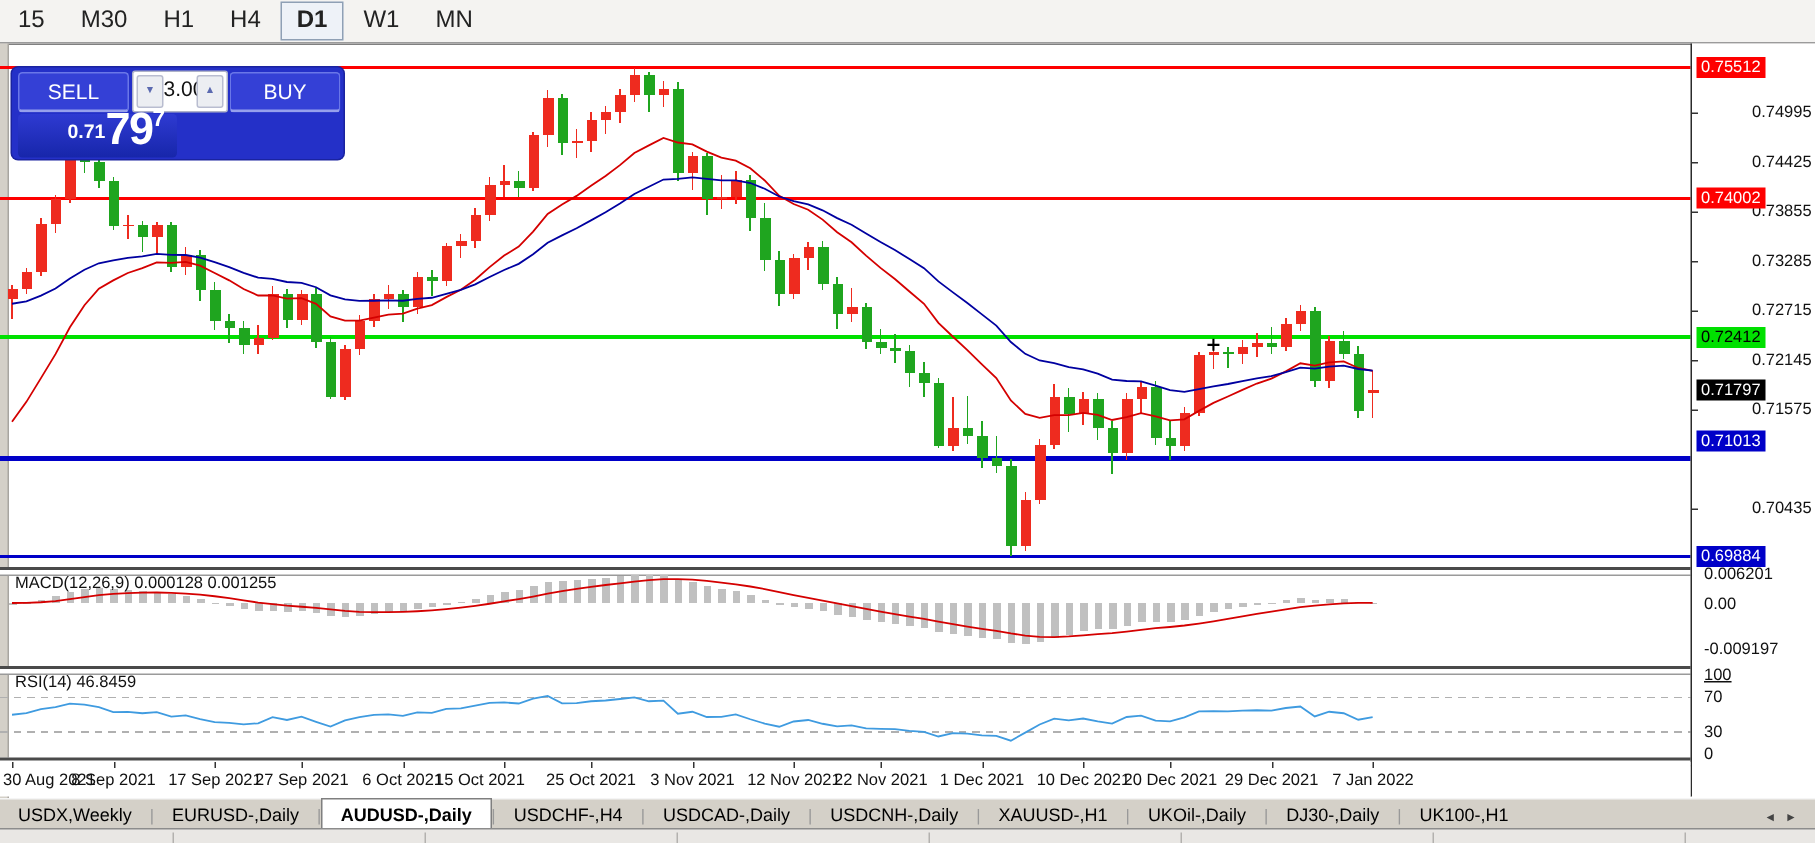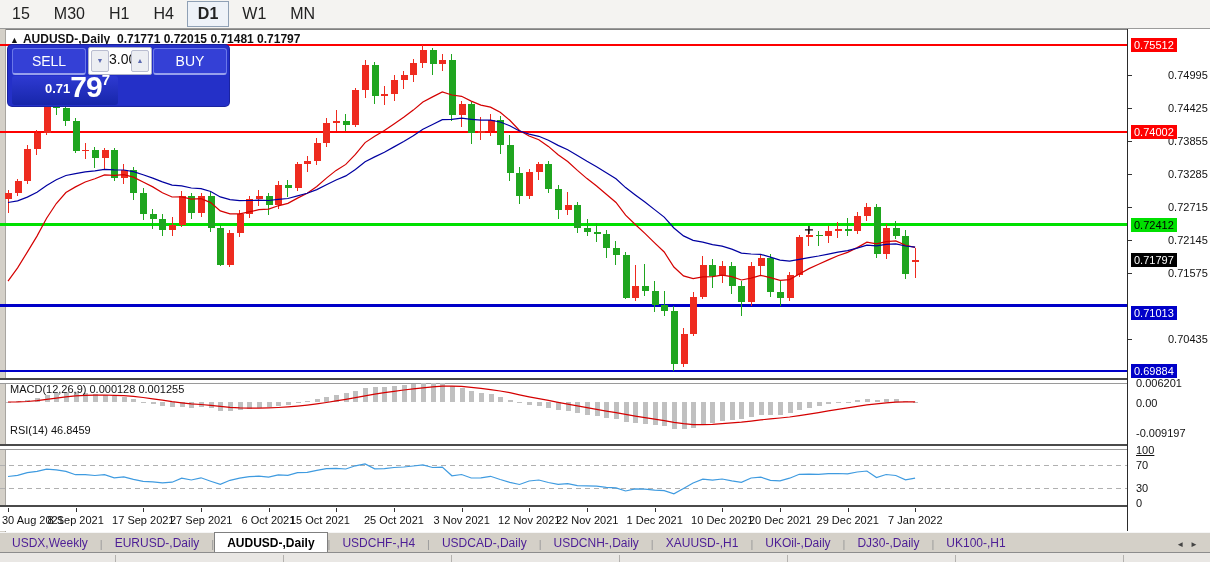--- a/index.html
+++ b/index.html
@@ -53,21 +53,21 @@
   .tp-price{position:absolute;top:31px;height:29px;width:106px;background:linear-gradient(#2e3ad2,#1726aa);
     border-radius:3px;color:#fff;white-space:nowrap;}
   #sell-price{left:4px;} #buy-price{left:112px;}
   .tp-small{font-size:13px;font-weight:bold;vertical-align:baseline;position:relative;top:-4px;}
   .tp-big{font-size:30px;font-weight:bold;letter-spacing:-1px;}
   .tp-sup{font-size:15px;font-weight:bold;vertical-align:top;position:relative;top:1px;}
   .tp-price .inner{position:absolute;right:8px;bottom:1px;}
   
   #tabbar{position:absolute;left:0;top:532px;width:1210px;height:20px;background:#d4d0c8;
     border-top:1px solid #f5f5f5;display:flex;align-items:flex-end;}
-  .tab{font-size:12px;color:#4c1d95;padding:2px 12px 3px 12px;cursor:pointer;white-space:nowrap;}
+  .tab{font-size:12px;color:#000000;padding:2px 12px 3px 12px;cursor:pointer;white-space:nowrap;}
   .tab.active{background:#fff;border:1px solid #7f7f7f;border-bottom:none;font-weight:bold;color:#000;
     padding-top:3px;}
   .tabsep{color:#999;font-size:11px;padding-bottom:3px;}
   .tab-arrows{position:absolute;right:6px;bottom:4px;font-size:8px;color:#444;letter-spacing:6px;cursor:pointer;}
   
   #bottomstrip{position:absolute;left:0;top:552px;width:1210px;height:10px;background:#e9e7e4;
     border-top:1px solid #8c8c8c;}
   .strip-tick{position:absolute;top:2px;width:1px;height:7px;background:#b3b1ae;}
 </style>
 </head>
@@ -388,24 +388,23 @@
       <path d="M8.0 21.0 L17.6 20.9 L27.3 20.5 L37.0 19.7 L46.6 18.4 L56.3 17.1 L65.9 15.8 L75.5 14.9 L85.2 14.4 L94.9 14.1 L104.5 14.0 L114.2 14.3 L123.8 14.7 L133.4 15.4 L143.1 16.5 L152.8 17.8 L162.4 19.2 L172.1 20.7 L181.7 21.8 L191.3 22.8 L201.0 23.5 L210.7 24.3 L220.3 25.3 L230.0 26.3 L239.6 26.9 L249.3 27.1 L258.9 27.1 L268.6 26.9 L278.2 26.5 L287.9 25.9 L297.5 25.1 L307.2 24.1 L316.8 22.9 L326.4 21.5 L336.1 19.9 L345.8 18.4 L355.4 16.7 L365.1 14.8 L374.7 13.1 L384.4 11.6 L394.0 10.3 L403.7 9.0 L413.3 7.9 L422.9 6.8 L432.6 5.8 L442.3 5.1 L451.9 5.1 L461.6 5.4 L471.2 6.3 L480.9 7.4 L490.5 8.6 L500.2 10.0 L509.8 11.7 L519.5 13.8 L529.1 15.8 L538.8 17.6 L548.4 19.4 L558.1 21.3 L567.7 23.1 L577.4 24.9 L587.0 26.7 L596.6 28.4 L606.3 30.1 L616.0 31.6 L625.6 33.4 L635.3 35.1 L644.9 36.7 L654.6 38.2 L664.2 39.6 L673.9 41.3 L683.5 42.7 L693.1 43.6 L702.8 43.7 L712.5 43.3 L722.1 42.6 L731.8 41.8 L741.4 41.1 L751.1 40.1 L760.7 38.9 L770.4 37.8 L780.0 37.0 L789.6 36.0 L799.3 34.7 L809.0 33.2 L818.6 31.6 L828.3 29.9 L837.9 28.3 L847.6 26.8 L857.2 25.3 L866.9 23.8 L876.5 22.8 L886.1 21.9 L895.8 21.2 L905.5 20.9 L915.1 20.9" fill="none" stroke="#d40000" stroke-width="1.2"></path>
     </svg>
   <div class="panel-sep" style="top:444px"></div>
   <svg id="svg-rsi" width="1127" height="59">
       <line x1="0" y1="18" x2="1127" y2="18" stroke="#b0b0b0" stroke-width="1" stroke-dasharray="5,4" shape-rendering="crispEdges"></line>
       <line x1="0" y1="41" x2="1127" y2="41" stroke="#b0b0b0" stroke-width="1" stroke-dasharray="5,4" shape-rendering="crispEdges"></line>
       <path d="M8.0 29.5 L17.6 28.4 L27.3 25.7 L37.0 24.4 L46.6 22.1 L56.3 22.8 L65.9 24.4 L75.5 27.7 L85.2 27.6 L94.9 28.5 L104.5 27.7 L114.2 30.8 L123.8 29.9 L133.4 32.4 L143.1 34.4 L152.8 34.9 L162.4 35.9 L172.1 35.2 L181.7 31.1 L191.3 33.0 L201.0 30.8 L210.7 34.2 L220.3 37.4 L230.0 33.3 L239.6 31.1 L249.3 29.6 L258.9 29.2 L268.6 30.2 L278.2 27.9 L287.9 28.3 L297.5 25.6 L307.2 25.3 L316.8 23.4 L326.4 21.6 L336.1 21.3 L345.8 22.0 L355.4 18.8 L365.1 16.9 L374.7 21.9 L384.4 21.7 L394.0 20.5 L403.7 20.0 L413.3 19.0 L422.9 17.9 L432.6 20.5 L442.3 20.1 L451.9 28.8 L461.6 27.5 L471.2 31.0 L480.9 30.9 L490.5 29.3 L500.2 32.5 L509.8 35.4 L519.5 37.5 L529.1 34.0 L538.8 33.0 L548.4 35.5 L558.1 37.3 L567.7 36.6 L577.4 38.6 L587.0 38.9 L596.6 39.1 L606.3 40.3 L616.0 40.9 L625.6 44.0 L635.3 41.8 L644.9 42.1 L654.6 43.2 L664.2 43.6 L673.9 46.8 L683.5 41.4 L693.1 36.0 L702.8 32.1 L712.5 33.2 L722.1 32.0 L731.8 33.9 L741.4 35.4 L751.1 31.0 L760.7 30.1 L770.4 33.4 L780.0 33.9 L789.6 31.2 L799.3 27.3 L809.0 27.1 L818.6 27.3 L828.3 26.7 L837.9 26.5 L847.6 26.8 L857.2 25.0 L866.9 24.0 L876.5 30.6 L886.1 27.5 L895.8 28.5 L905.5 32.8 L915.1 31.1" fill="none" stroke="#3f9be0" stroke-width="1.2"></path>
     </svg>
   <div class="panel-sep" style="top:505px"></div>
 
-  <div id="chart-title"><span class="tri">▲</span><span>AUDUSD-,Daily</span>&nbsp;&nbsp;<span>0.71771 0.72015 0.71481 0.71797</span></div>
 
   <div class="ind-label" style="left:10px;top:383px">MACD(12,26,9) 0.000128 0.001255</div>
-  <div class="ind-label" style="left:10px;top:424px">RSI(14) 46.8459</div>
+  <div class="ind-label" style="left:10px;top:449px">RSI(14) 46.8459</div>
 
   <div id="yaxis">
       <div class="ydash" style="top: 45.9467px;"></div>
       <div class="ytick" style="top: 45.9467px;">0.74995</div>
       <div class="ydash" style="top: 78.9634px;"></div>
       <div class="ytick" style="top: 78.9634px;">0.74425</div>
       <div class="ydash" style="top: 111.98px;"></div>
       <div class="ytick" style="top: 111.98px;">0.73855</div>
       <div class="ydash" style="top: 144.997px;"></div>
       <div class="ytick" style="top: 144.997px;">0.73285</div>
@@ -413,21 +412,21 @@
       <div class="ytick" style="top: 178.013px;">0.72715</div>
       <div class="ydash" style="top: 211.03px;"></div>
       <div class="ytick" style="top: 211.03px;">0.72145</div>
       <div class="ydash" style="top: 244.047px;"></div>
       <div class="ytick" style="top: 244.047px;">0.71575</div>
       <div class="ydash" style="top: 310.08px;"></div>
       <div class="ytick" style="top: 310.08px;">0.70435</div>
       <div class="ybadge" style="top: 16px; background: rgb(254, 0, 0); color: rgb(255, 255, 255);">0.75512</div>
       <div class="ybadge" style="top: 103.465px; background: rgb(254, 0, 0); color: rgb(255, 255, 255);">0.74002</div>
       <div class="ybadge" style="top: 195.564px; background: rgb(0, 224, 0); color: rgb(0, 0, 0);">0.72412</div>
-      <div class="ybadge" style="top: 284px; background: rgb(0, 0, 200); color: rgb(255, 255, 255);">0.71013</div>
+      <div class="ybadge" style="top: 265px; background: rgb(0, 0, 200); color: rgb(255, 255, 255);">0.71013</div>
       <div class="ybadge" style="top: 341.996px; background: rgb(0, 0, 200); color: rgb(255, 255, 255);">0.69884</div>
       <div class="ybadge" style="top: 231.188px; background: rgb(0, 0, 0); color: rgb(255, 255, 255);">0.71797</div>
       <div class="ind-ax" style="top: 353.997px;">0.006201</div>
       <div class="ind-ax" style="top: 374px;">0.00</div>
       <div class="ind-ax" style="top: 403.668px;">-0.009197</div>
       <div class="ind-ax" style="top: 421px; text-decoration: underline;">100</div>
       <div class="ind-ax" style="top: 436px;">70</div>
       <div class="ind-ax" style="top: 459px;">30</div>
       <div class="ind-ax" style="top: 474px;">0</div>
     </div>

